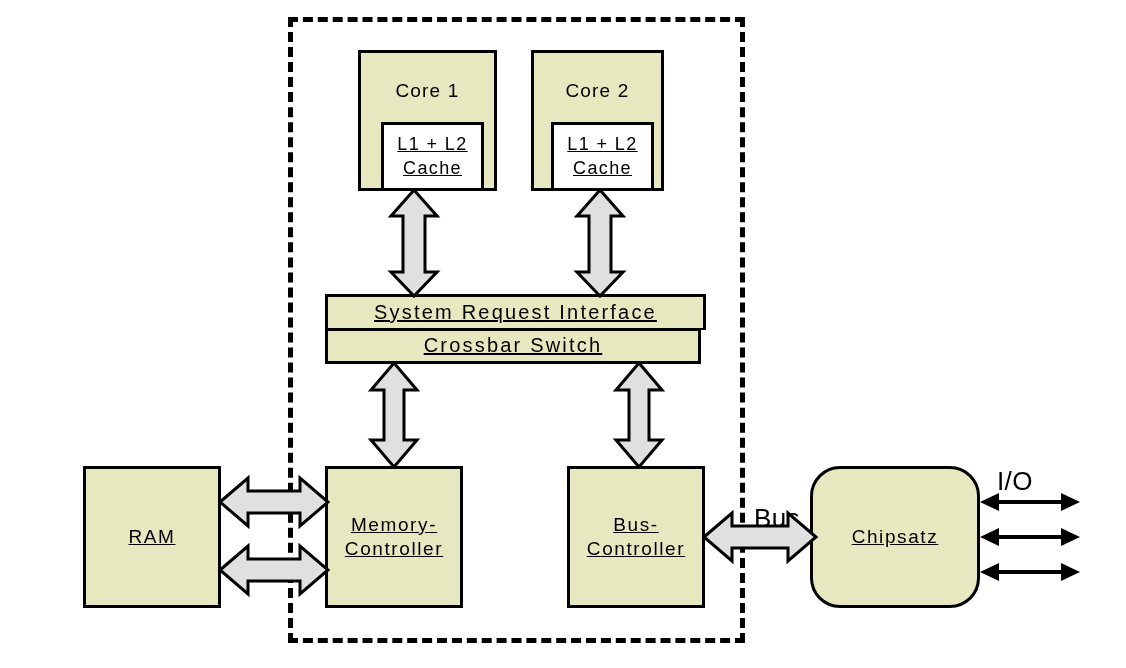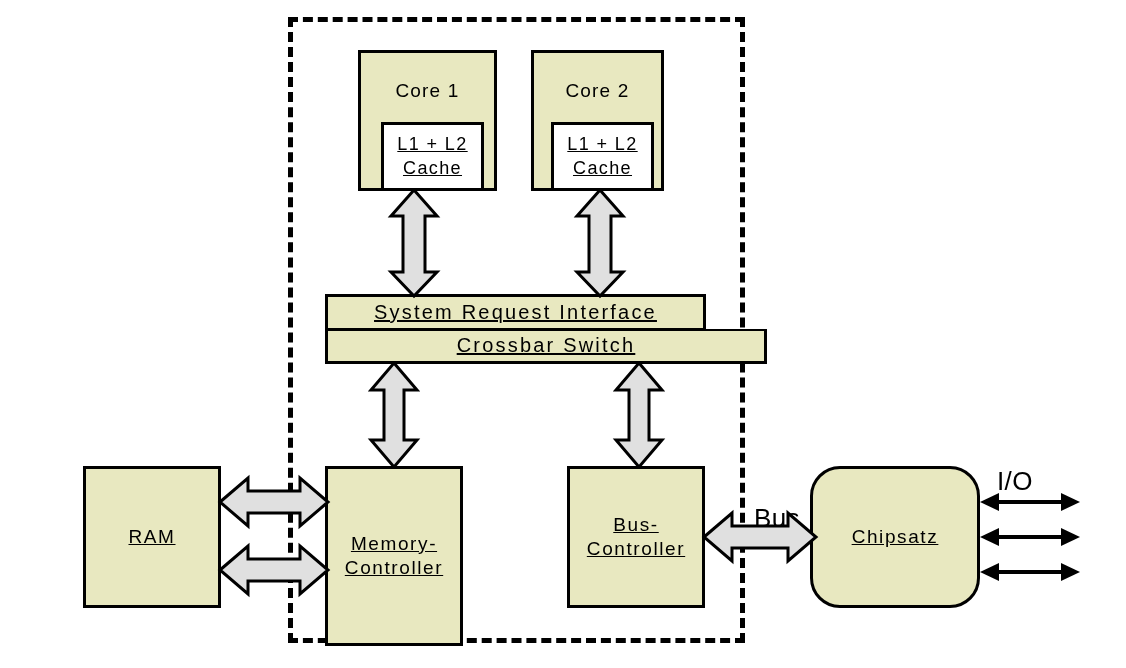--- a/index.html
+++ b/index.html
@@ -103,29 +103,29 @@
   </div>
   <div class="box white" style="left:551px; top:122px; width:103px; height:69px; flex-direction:column; letter-spacing:1.4px; font-size:18px;">
     <span>L1 + L2</span>
     <span>Cache</span>
   </div>
 
   <div class="box" style="left:325px; top:294px; width:381px; height:36px; border-bottom-width:2px;">
     <span class="bar-text">System Request Interface</span>
   </div>
 
-  <div class="box" style="left:325px; top:329px; width:442px; height:35px; border-top-width:2px;">
+  <div class="box" style="left:325px; top:329px; width:376px; height:35px; border-top-width:2px;">
     <span class="bar-text">Crossbar Switch</span>
   </div>
 
   <div class="box" style="left:83px; top:466px; width:138px; height:142px;">
     <span>RAM</span>
   </div>
 
-  <div class="box" style="left:325px; top:466px; width:138px; height:180px; flex-direction:column;">
+  <div class="box" style="left:325px; top:466px; width:138px; height:142px; flex-direction:column;">
     <span>Memory-</span>
     <span>Controller</span>
   </div>
 
   <div class="box" style="left:567px; top:466px; width:138px; height:142px; flex-direction:column;">
     <span>Bus-</span>
     <span>Controller</span>
   </div>
 
   <div class="box" style="left:810px; top:466px; width:170px; height:142px;border-radius:30px;">

